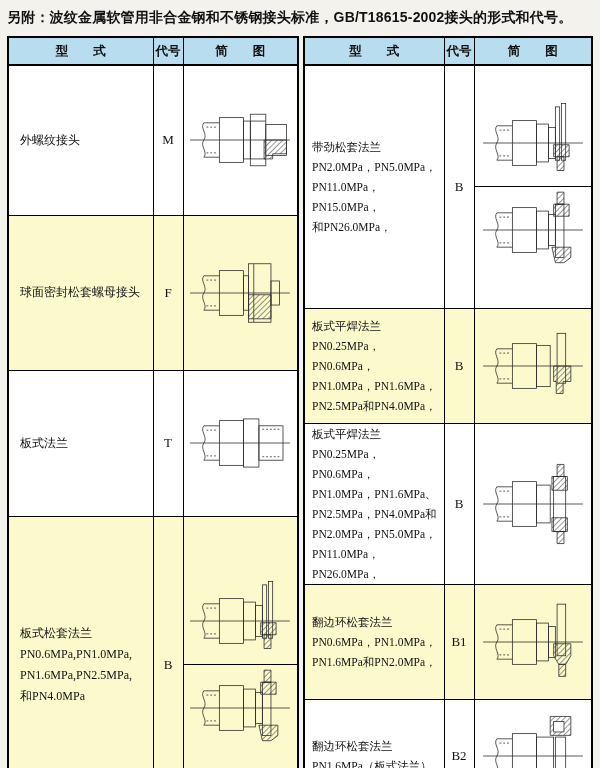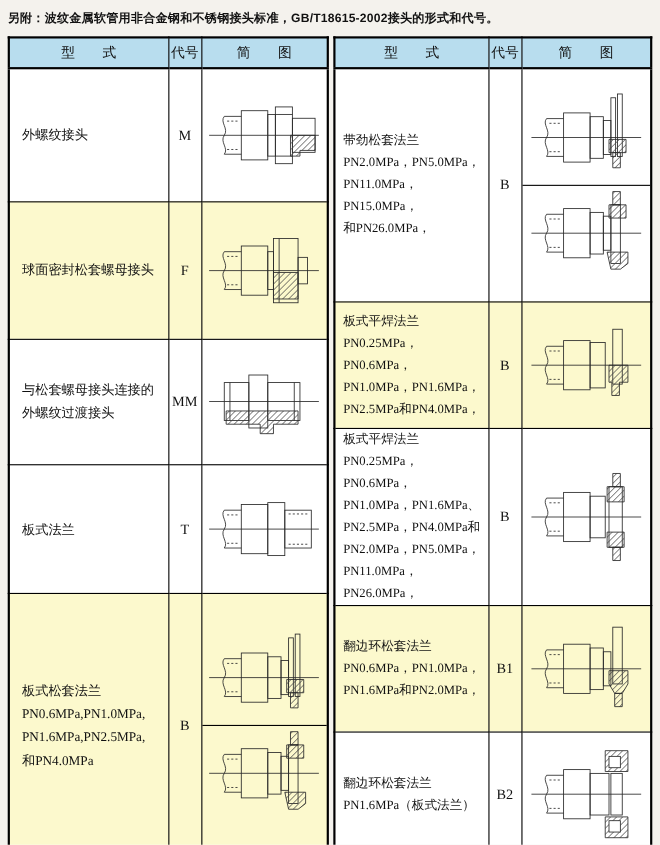--- a/index.html
+++ b/index.html
@@ -5,21 +5,21 @@
   * { margin:0; padding:0; box-sizing:border-box; }
   html,body { width:600px; height:768px; }
   body {
     background: var(--page-bg, #f4f2ed);
     font-family: "Liberation Sans", sans-serif;
     color:#111;
     overflow:hidden;
   }
   .title {
     padding: 9px 6px 0 7px;
-    font-size: 11px;
+    font-size: 14px;
     font-weight: bold;
     letter-spacing: 0.2px;
     white-space: nowrap;
   }
   .tables {
     display:flex;
     gap:4px;
     margin: 9px 6px 0 7px;
   }
   table.t {
@@ -28,21 +28,21 @@
     border: 2px solid var(--border-color, #000);
     background:#fff;
   }
   table.t th, table.t td {
     border: 1px solid var(--border-color, #000);
     vertical-align: middle;
   }
   table.t th {
     background: var(--header-bg, #b8ddee);
     border-bottom: 2px solid var(--border-color, #000);
-    font-weight: normal;
+    font-weight: bold;
     font-size: 12.5px;
     height: 28px;
     white-space: pre;
   }
   tr.hl td { background: var(--highlight-bg, #fcf9cd); }
   td.type {
     font-family: "Liberation Serif", serif;
     font-size: 12px;
     line-height: 21px;
     padding-left: 11px;
@@ -133,43 +133,20 @@
                   <line x1="18" y1="30" x2="36" y2="30" stroke="#2a2a2a" stroke-width="0.9"></line>
                   <line x1="18" y1="70" x2="36" y2="70" stroke="#2a2a2a" stroke-width="0.9"></line>
                   <line x1="21" y1="35" x2="33" y2="35" stroke="#2a2a2a" stroke-width="0.9" stroke-dasharray="2.2,2.2"></line>
                   <line x1="21" y1="65" x2="33" y2="65" stroke="#2a2a2a" stroke-width="0.9" stroke-dasharray="2.2,2.2"></line>
                   <rect x="36" y="24" width="28" height="52" fill="none" stroke="#2a2a2a" stroke-width="0.9"></rect>
                   <rect x="64" y="30" width="6" height="40" fill="none" stroke="#2a2a2a" stroke-width="0.9"></rect>
                   <rect x="70" y="16" width="26" height="68" fill="none" stroke="#2a2a2a" stroke-width="0.9"></rect>
                   <line x1="76" y1="16" x2="76" y2="84" stroke="#2a2a2a" stroke-width="0.9"></line>
                   <rect x="96" y="36" width="10" height="28" fill="none" stroke="#2a2a2a" stroke-width="0.9"></rect>
                   <path d="M70,52 h26 v28 h-26 z" fill="url(#h1)" stroke="#2a2a2a" stroke-width="0.9"></path>
-                </svg>
-              </div>
-            </td>
-        </tr>
-        <tr style="height:94px">
-          <td class="type">与松套螺母接头连接的
-外螺纹过渡接头</td>
-          <td class="code">MM</td>
-          <td class="diag">
-              <div class="d">
-                <svg viewBox="0 0 120 100" preserveAspectRatio="xMidYMid meet">
-                  <defs>
-                    <pattern id="h2" width="4.5" height="4.5" patternUnits="userSpaceOnUse" patternTransform="rotate(45)">
-                      <line x1="0" y1="0" x2="0" y2="4.5" stroke="#444" stroke-width="1.3"></line>
-                    </pattern>
-                  </defs>
-                  <line x1="2" y1="50" x2="118" y2="50" stroke="#2a2a2a" stroke-width="0.9"></line>
-                  <rect x="18" y="30" width="26" height="40" fill="none" stroke="#2a2a2a" stroke-width="0.9"></rect>
-                  <line x1="24" y1="30" x2="24" y2="70" stroke="#2a2a2a" stroke-width="0.9"></line>
-                  <rect x="44" y="22" width="20" height="56" fill="none" stroke="#2a2a2a" stroke-width="0.9"></rect>
-                  <rect x="64" y="30" width="34" height="40" fill="none" stroke="#2a2a2a" stroke-width="0.9"></rect>
-                  <line x1="92" y1="30" x2="92" y2="70" stroke="#2a2a2a" stroke-width="0.9"></line>
-                  <path d="M20,60 h76 v14 h-26 v10 h-14 v-10 h-36 z" fill="url(#h2)" stroke="#2a2a2a" stroke-width="0.9"></path>
                 </svg>
               </div>
             </td>
         </tr>
         <tr style="height:97px">
           <td class="type">板式法兰</td>
           <td class="code">T</td>
           <td class="diag">
               <div class="d">
                 <svg viewBox="0 0 120 100" preserveAspectRatio="xMidYMid meet">
@@ -258,21 +235,21 @@
           <col style="width:118px">
         </colgroup>
       <thead>
         <tr>
           <th>型　　式</th>
           <th>代号</th>
           <th>简　　图</th>
         </tr>
       </thead>
       <tbody>
-        <tr style="height:212px">
+        <tr style="height:243px">
           <td class="type">带劲松套法兰
 PN2.0MPa，PN5.0MPa，
 PN11.0MPa，PN15.0MPa，
 和PN26.0MPa，</td>
           <td class="code">B</td>
           <td class="diag">
             <div class="dstack">
               <div class="d">
                   <svg viewBox="0 0 120 100" preserveAspectRatio="xMidYMid meet">
                     <defs>

